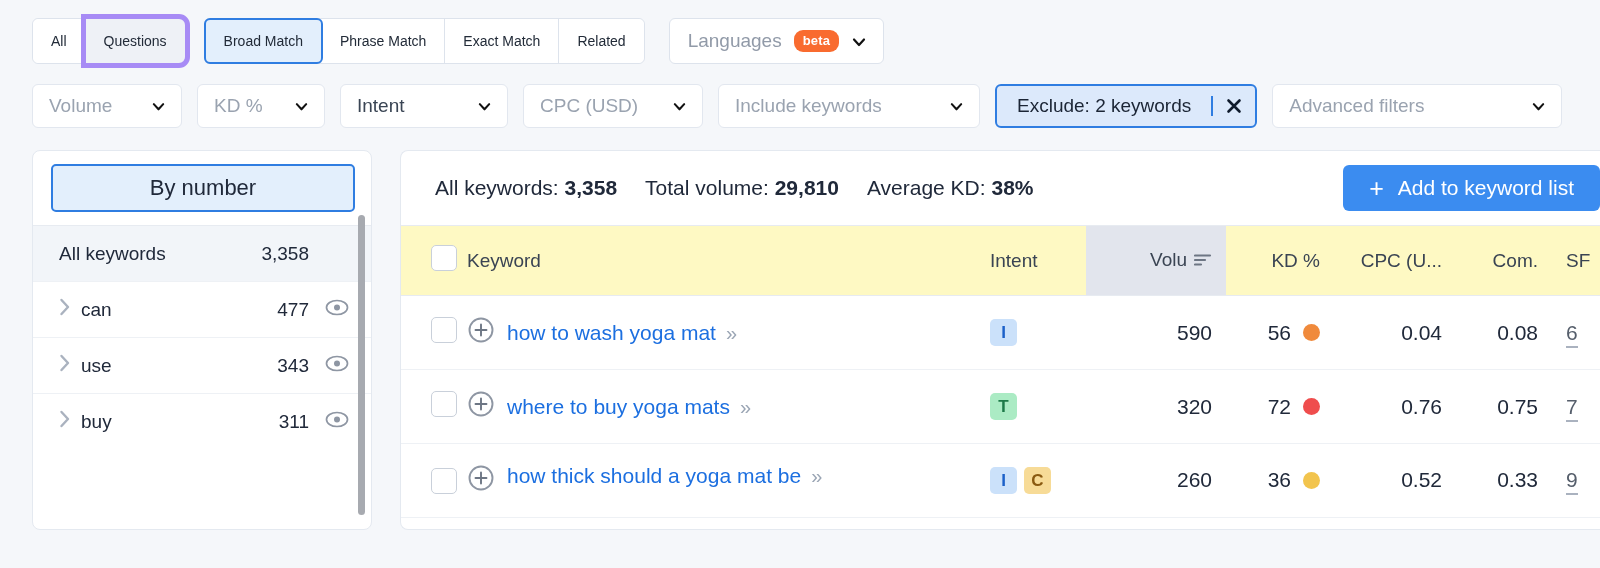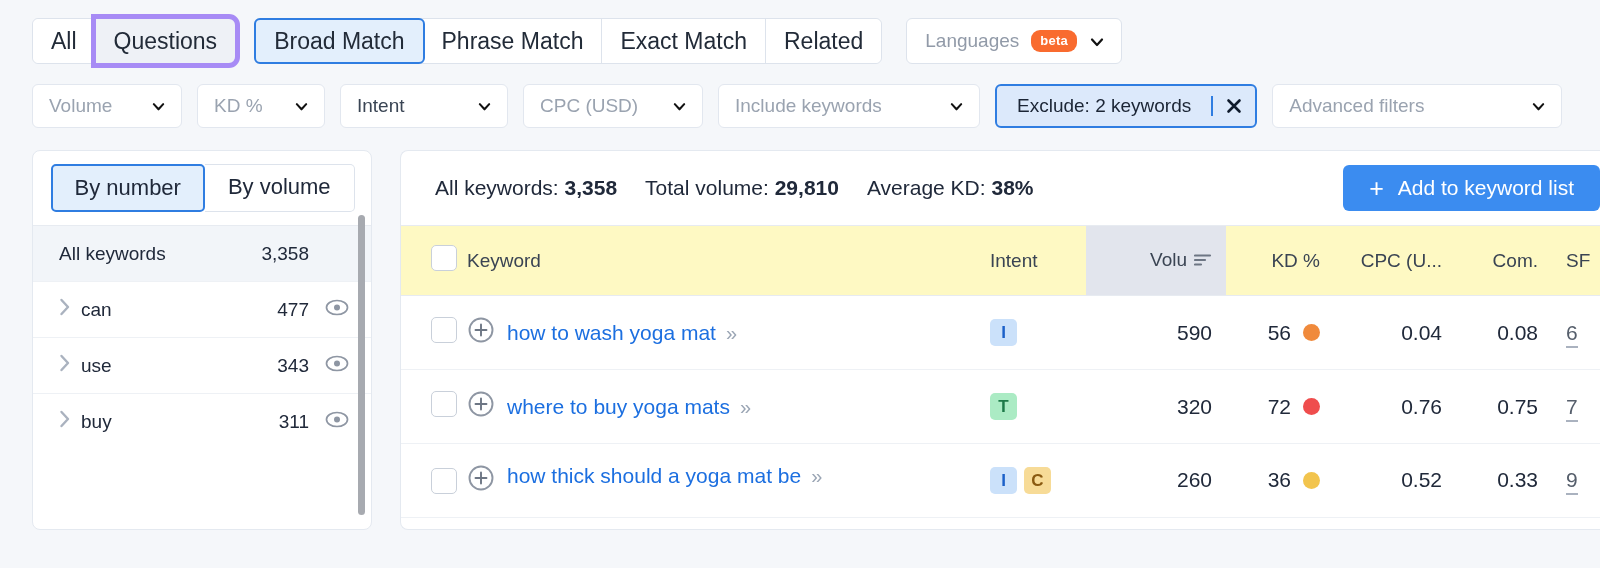--- a/index.html
+++ b/index.html
@@ -18,21 +18,21 @@
     display: flex; align-items: stretch;
     background: #fff;
     border: 1px solid #dde3ec;
     border-radius: 6px;
     height: 46px;
     overflow: visible;
   }
   .seg {
     display: flex; align-items: center; justify-content: center;
     padding: 0 18px;
-    font-size: 23px; color: #222b38;
+    font-size: 14px; color: #222b38;
     border-right: 1px solid #dde3ec;
     background: #fff;
     white-space: nowrap;
     cursor: pointer;
     position: relative;
   }
   .seg:last-child { border-right: none; }
   .seg.first { border-radius: 6px 0 0 6px; }
   .seg.last { border-radius: 0 6px 6px 0; border-right: none; }
 
@@ -366,23 +366,20 @@
   </div>
 </div>
 
 <div class="body">
 
   <div class="side">
 
     <div class="side-toggle">
       <div class="tgl first on">
         <span>By number</span>
-      </div>
-      <div class="tgl last">
-        <span>By volume</span>
       </div>
     </div>
 
     <div class="side-row allkw">
       <span class="name">All keywords</span>
       <span class="num">3,358</span>
       <span class="eye"></span>
     </div>
 
     <div class="side-row">

